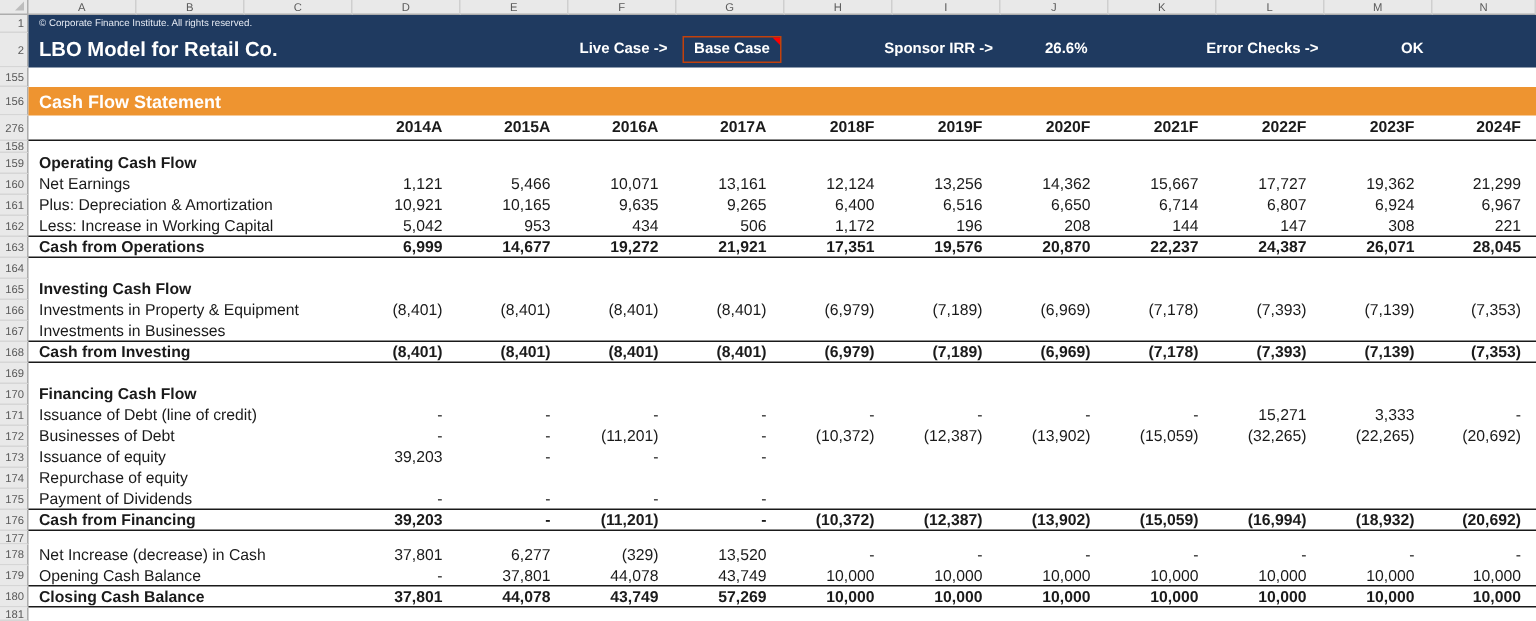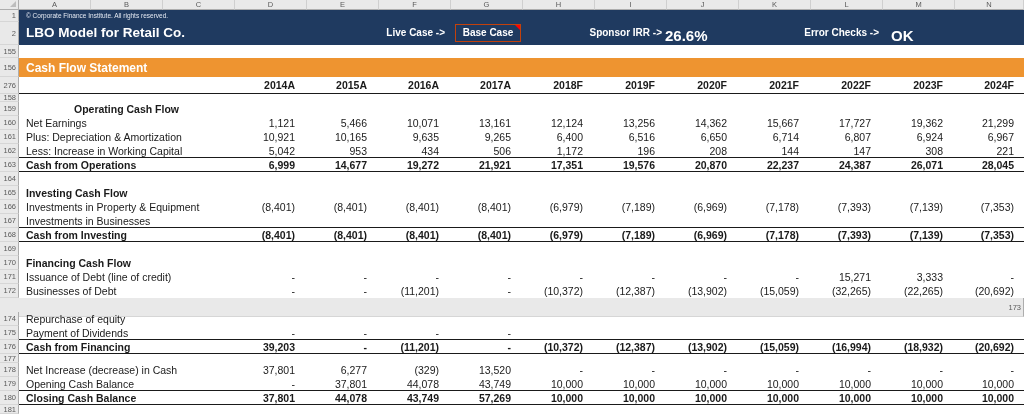--- a/index.html
+++ b/index.html
@@ -29,21 +29,21 @@
   .cells.navy { background:var(--navy); }
   .copyright { position:absolute; left:7px; top:2px; font-size:6.5px; color:#E4E9F2; white-space:nowrap; }
   .apptitle { position:absolute; left:7px; top:3px; font-size:13.5px; font-weight:bold; color:#fff; white-space:nowrap; }
   .hlbl { position:absolute; top:5px; font-size:10px; font-weight:bold; color:#fff; white-space:nowrap; }
   .hlbl.live    { left:300px; width:126px; text-align:right; }
   .hlbl.sponsor { left:500px; width:143px; text-align:right; }
   .hlbl.errors  { left:717px; width:143px; text-align:right; }
   .casebox { position:absolute; left:436px; top:2px; width:66px; height:18px; border:1px solid #c2410c;
     font-size:10px; font-weight:bold; color:#fff; text-align:center; line-height:16px; }
   .casebox::after { content:""; position:absolute; top:0; right:0; border-top:5px solid var(--red); border-left:5px solid transparent; }
-  .hval { position:absolute; top:5px; font-size:15px; font-weight:bold; color:#fff; text-align:left; }
+  .hval { position:absolute; top:5px; font-size:10px; font-weight:bold; color:#fff; text-align:right; }
   .hval.irr { left:646px; width:60px; }
   .hval.ok  { left:872px; width:58px; }
 
   
   .cells.orangebar { background:var(--orange); }
   .oseclabel { font-size:12px; font-weight:bold; color:#fff; padding-left:7px; white-space:nowrap; }
 
   
   .lbl { flex:0 0 216px; padding-left:7px; font-size:10.5px; color:var(--ink); white-space:nowrap; overflow:visible; }
   .val { flex:0 0 72px; text-align:right; padding-right:12px; font-size:10.5px; color:var(--ink); white-space:nowrap; }
@@ -120,21 +120,21 @@
           <div class="val b">2021F</div>
           <div class="val b">2022F</div>
           <div class="val b">2023F</div>
           <div class="val b lastcol">2024F</div>
         </div>
       </div>
       <div class="row" style="height: 8px;">
         <div class="gut">158</div>
         <div class="cells"></div>
       </div>
-      <div class="row" style="height: 14px; gap: 48px;">
+      <div class="row" style="height: 14px;">
         <div class="gut">159</div>
         <div class="cells">
           <div class="lbl b">Operating Cash Flow</div>
         </div>
       </div>
       <div class="row" style="height: 14px;">
         <div class="gut">160</div>
         <div class="cells">
           <div class="lbl">Net Earnings</div>
           <div class="val">1,121</div>
@@ -299,21 +299,21 @@
           <div class="val">-</div>
           <div class="val">(10,372)</div>
           <div class="val">(12,387)</div>
           <div class="val">(13,902)</div>
           <div class="val">(15,059)</div>
           <div class="val">(32,265)</div>
           <div class="val">(22,265)</div>
           <div class="val lastcol">(20,692)</div>
         </div>
       </div>
-      <div class="row" style="height: 14px; flex-direction: column;">
+      <div class="row" style="height: 14px;">
         <div class="gut">173</div>
         <div class="cells">
           <div class="lbl">Issuance of equity</div>
           <div class="val">39,203</div>
           <div class="val">-</div>
           <div class="val">-</div>
           <div class="val">-</div>
           <div class="val"></div>
           <div class="val"></div>
           <div class="val"></div>

